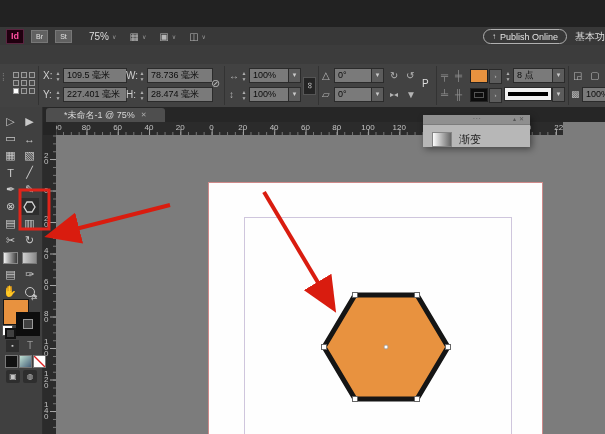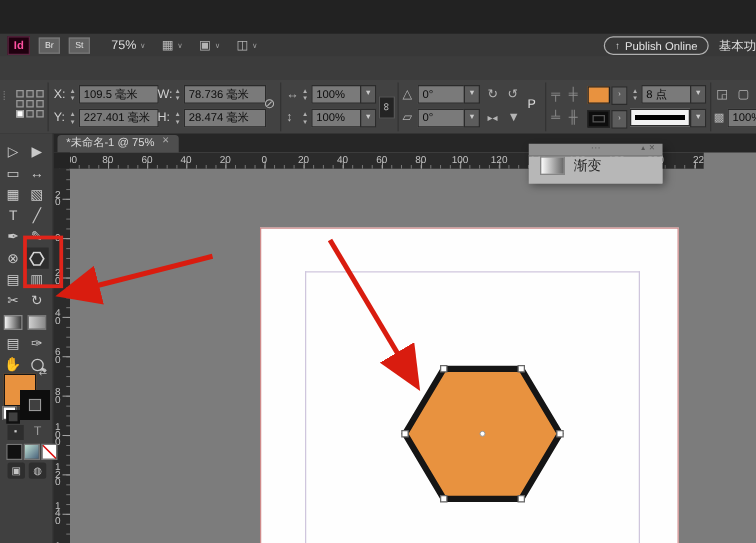--- a/index.html
+++ b/index.html
@@ -68,21 +68,21 @@
   .fmtT{position:absolute;left:27px;top:233px;color:#9a9a9a;font-size:10px;}
   .apl{position:absolute;top:248px;width:11px;height:11px;border:1px solid #777;}
   .apl.black{left:5px;background:#111;}
   .apl.grad{left:19px;background:linear-gradient(135deg,#bfe0d2,#46607a);}
   .apl.none{left:33px;background:linear-gradient(45deg,#fff 44%,#d22 47%,#d22 53%,#fff 56%);}
   .vm{position:absolute;top:263px;width:14px;height:13px;background:#2e2e2e;border-radius:2px;
       color:#c5c5c5;font-size:8px;text-align:center;line-height:13px;}
   
   .tabstrip{position:absolute;left:42px;top:0;right:0;height:15px;background:#262626;z-index:10;}
   .doctab{position:absolute;left:4px;top:1px;height:14px;background:#4e4e4e;border-radius:3px 3px 0 0;
-          display:flex;gap:6px;padding:0 7px;font-size:9px;color:#d8d8d8;white-space:nowrap;}
+          display:flex;align-items:center;gap:6px;padding:0 18px;font-size:9px;color:#d8d8d8;white-space:nowrap;}
   .tabclose{font-size:7px;color:#aaa;}
   .hruler{position:absolute;left:42px;top:15px;width:521px;height:13px;background:#2b2b2b;z-index:9;overflow:hidden;}
   .hruler .num{position:absolute;top:1px;font-size:8px;color:#c2c2c2;transform:translateX(-50%);}
   .hticks-minor{position:absolute;left:0;right:0;bottom:0;height:3px;
       background-image:linear-gradient(90deg,#777 0 1px,transparent 1px);background-size:7.825px 100%;background-position:13.2px 0;}
   .hticks-major{position:absolute;left:0;right:0;bottom:0;height:6px;
       background-image:linear-gradient(90deg,#a5a5a5 0 1px,transparent 1px);background-size:31.3px 100%;background-position:13.2px 0;}
   .vruler{position:absolute;left:42px;top:28px;width:14px;bottom:0;background:#2b2b2b;z-index:9;overflow:hidden;}
   .vruler .num{position:absolute;left:2px;font-size:8px;line-height:6px;color:#c2c2c2;white-space:pre-line;transform:translateY(-50%);}
   .vticks-minor{position:absolute;top:0;bottom:0;right:0;width:3px;
@@ -104,21 +104,21 @@
   .eye{position:absolute;left:6px;top:7px;width:11px;height:7px;border:1px solid #c5c5c5;border-radius:50%;}
   .eye::after{content:"";position:absolute;left:3px;top:1px;width:3px;height:3px;border-radius:50%;background:#c5c5c5;}
   .dockbar{position:absolute;right:0;top:3px;width:4px;height:15px;}
   .dockstatus{position:absolute;left:4px;top:154px;font-size:9px;color:#d2d2d2;white-space:nowrap;overflow:hidden;width:38px;}
   
   .gradpanel{position:absolute;left:423px;top:8px;width:107px;height:31px;z-index:40;
              box-shadow:2px 3px 7px rgba(0,0,0,.45);}
   .gp-head{height:9px;background:#8f8f8f;border-bottom:1px solid #7c7c7c;position:relative;}
   .gp-dots{position:absolute;left:50%;top:0;transform:translateX(-50%);font-size:8px;line-height:8px;color:#666;}
   .gp-btns{position:absolute;right:3px;top:0;font-size:6px;line-height:9px;color:#555;letter-spacing:3px;}
-  .gp-body{height:22px;background:#b7b7b7;display:flex;align-items:flex-start;gap:7px;padding-left:9px;}
+  .gp-body{height:22px;background:#b7b7b7;display:flex;align-items:flex-end;gap:7px;padding-left:9px;}
   .gp-chip{width:18px;height:13px;border:1px solid #858585;background:linear-gradient(90deg,#fdfdfd,#666);}
   .gp-label{font-size:11px;color:#1f1f1f;}
   
   .anno{position:absolute;inset:0;z-index:60;pointer-events:none;}
 </style>
 </head>
 <body>
 
 <div class="app">
 

